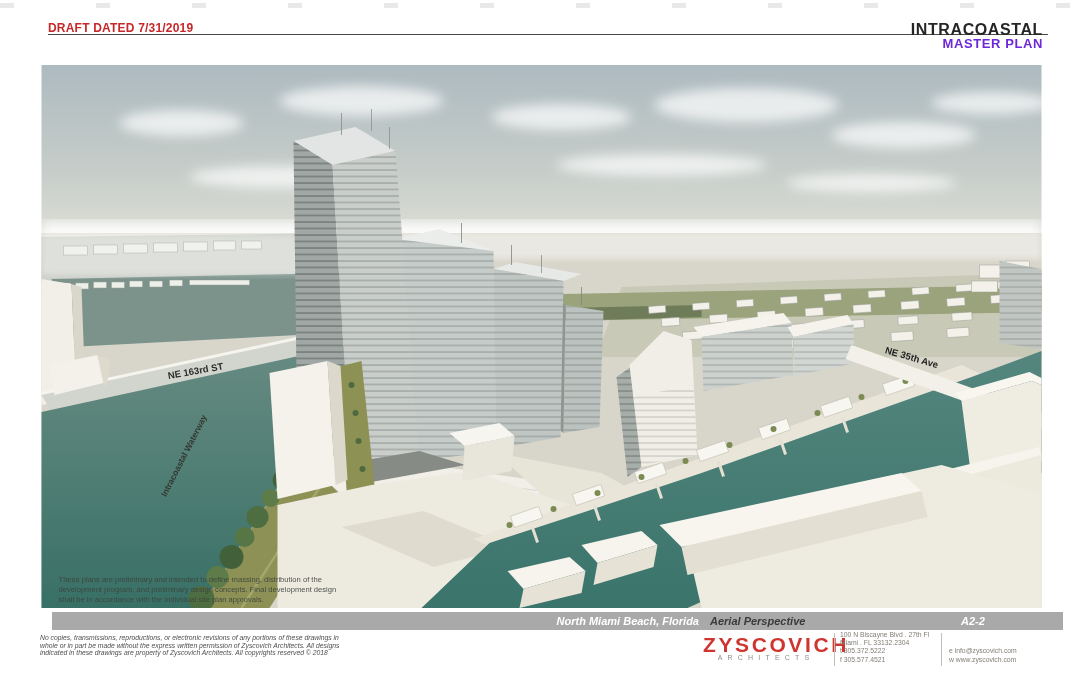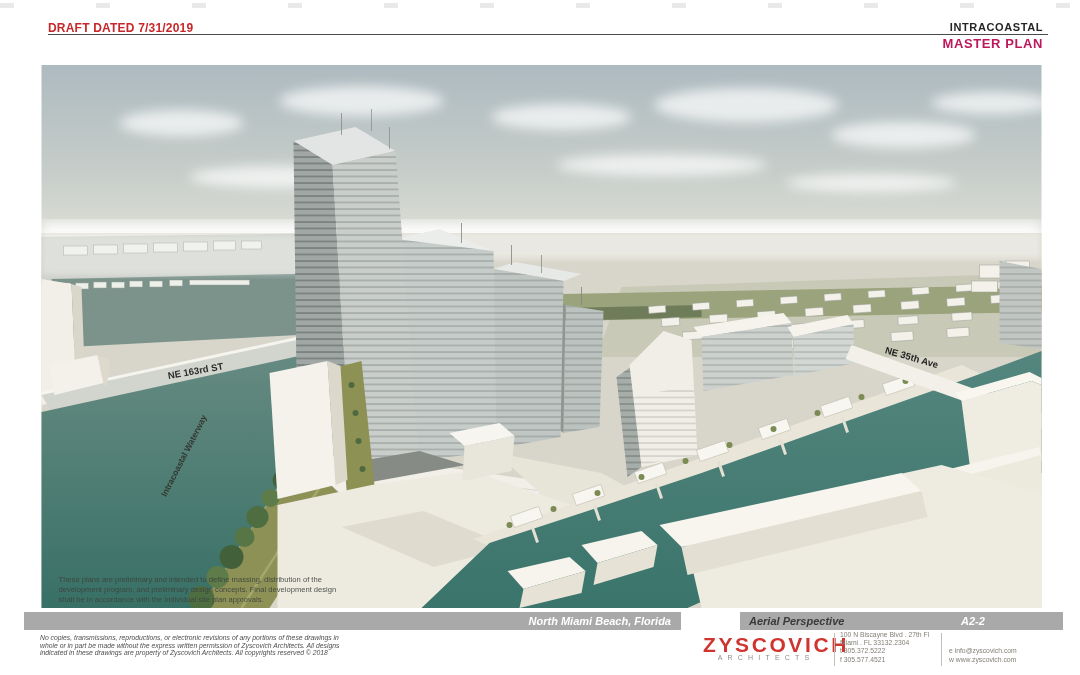--- a/index.html
+++ b/index.html
@@ -4,29 +4,29 @@
 <style>
   html,body{margin:0;padding:0;background:#ffffff;}
   .page{position:relative;width:1080px;height:675px;background:#ffffff;overflow:hidden;
         font-family:"Liberation Sans", sans-serif;}
   
   .scan-marks{position:absolute;left:0;top:3px;width:1080px;height:5px;opacity:.22;
     background:repeating-linear-gradient(90deg,#9a9a9a 0 14px,transparent 14px 96px);}
   
   .hdr-draft{position:absolute;left:48px;top:21px;font-size:12px;font-weight:bold;color:#c8272a;letter-spacing:.2px;}
   .hdr-rule{position:absolute;left:48px;top:34px;width:1000px;height:1px;background:#4a4a4a;}
-  .hdr-proj1{position:absolute;right:37px;top:21px;font-size:11px;font-weight:bold;color:#262626;letter-spacing:.6px;padding-left:25px;}
-  .hdr-proj2{position:absolute;right:37px;top:36px;font-size:13px;font-weight:bold;color:#be185d;letter-spacing:.6px;}
+  .hdr-proj1{position:absolute;right:37px;top:21px;font-size:16px;font-weight:bold;color:#262626;letter-spacing:.6px;padding-left:25px;}
+  .hdr-proj2{position:absolute;right:37px;top:36px;font-size:13px;font-weight:bold;color:#6d28d9;letter-spacing:.6px;}
   
   .render{position:absolute;left:40px;top:65px;width:1003px;height:543px;}
   .svglabel{font-family:"Liberation Sans",sans-serif;font-weight:bold;}
   
   .bar{position:absolute;top:612px;height:18px;background:#a9a9a9;}
-  .bar-left{left:24px;width:657px;}
-  .bar-mid{left:740px;width:265px;}
+  .bar-left{left:52px;width:657px;}
+  .bar-mid{left:701px;width:265px;}
   .bar-right{left:952px;width:111px;}
   .bar-loc{position:absolute;right:10px;top:3px;font-size:11px;font-weight:bold;font-style:italic;color:#ffffff;}
   .bar-title{position:absolute;left:9px;top:3px;font-size:11px;font-weight:bold;font-style:italic;color:#3a3a3a;}
   .bar-sheet{position:absolute;left:9px;top:3px;font-size:11px;font-weight:bold;font-style:italic;color:#ffffff;}
   .copyright{position:absolute;left:40px;top:634px;width:390px;font-size:6.8px;font-style:italic;
              color:#4d4d4d;line-height:7.6px;}
   .logo{position:absolute;left:703px;top:637px;width:126px;text-align:center;}
   .logo-name{font-size:21px;font-weight:bold;color:#d0342f;letter-spacing:2.6px;line-height:15px;}
   .logo-sub{font-size:7px;color:#8f8c85;letter-spacing:5.2px;margin-top:2px;}
   .vdiv{position:absolute;top:633px;width:1px;height:33px;background:#c3c0ba;}

